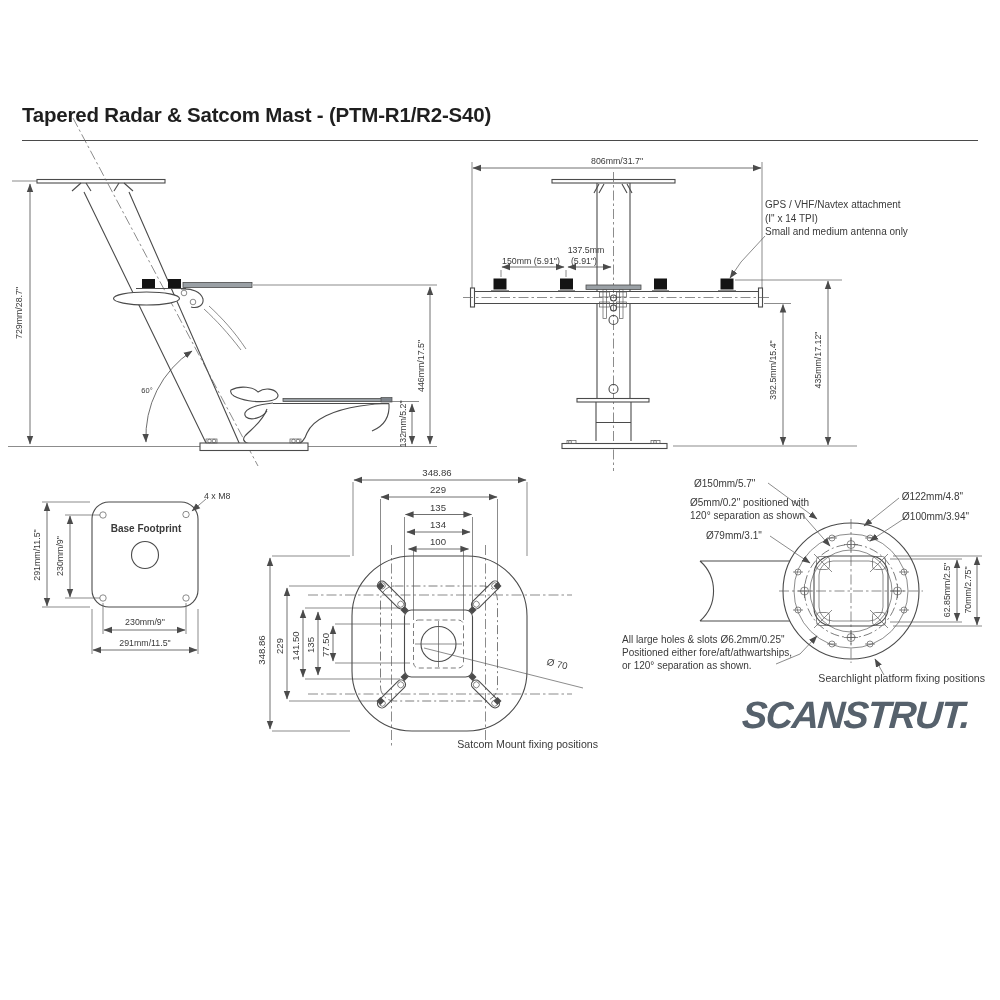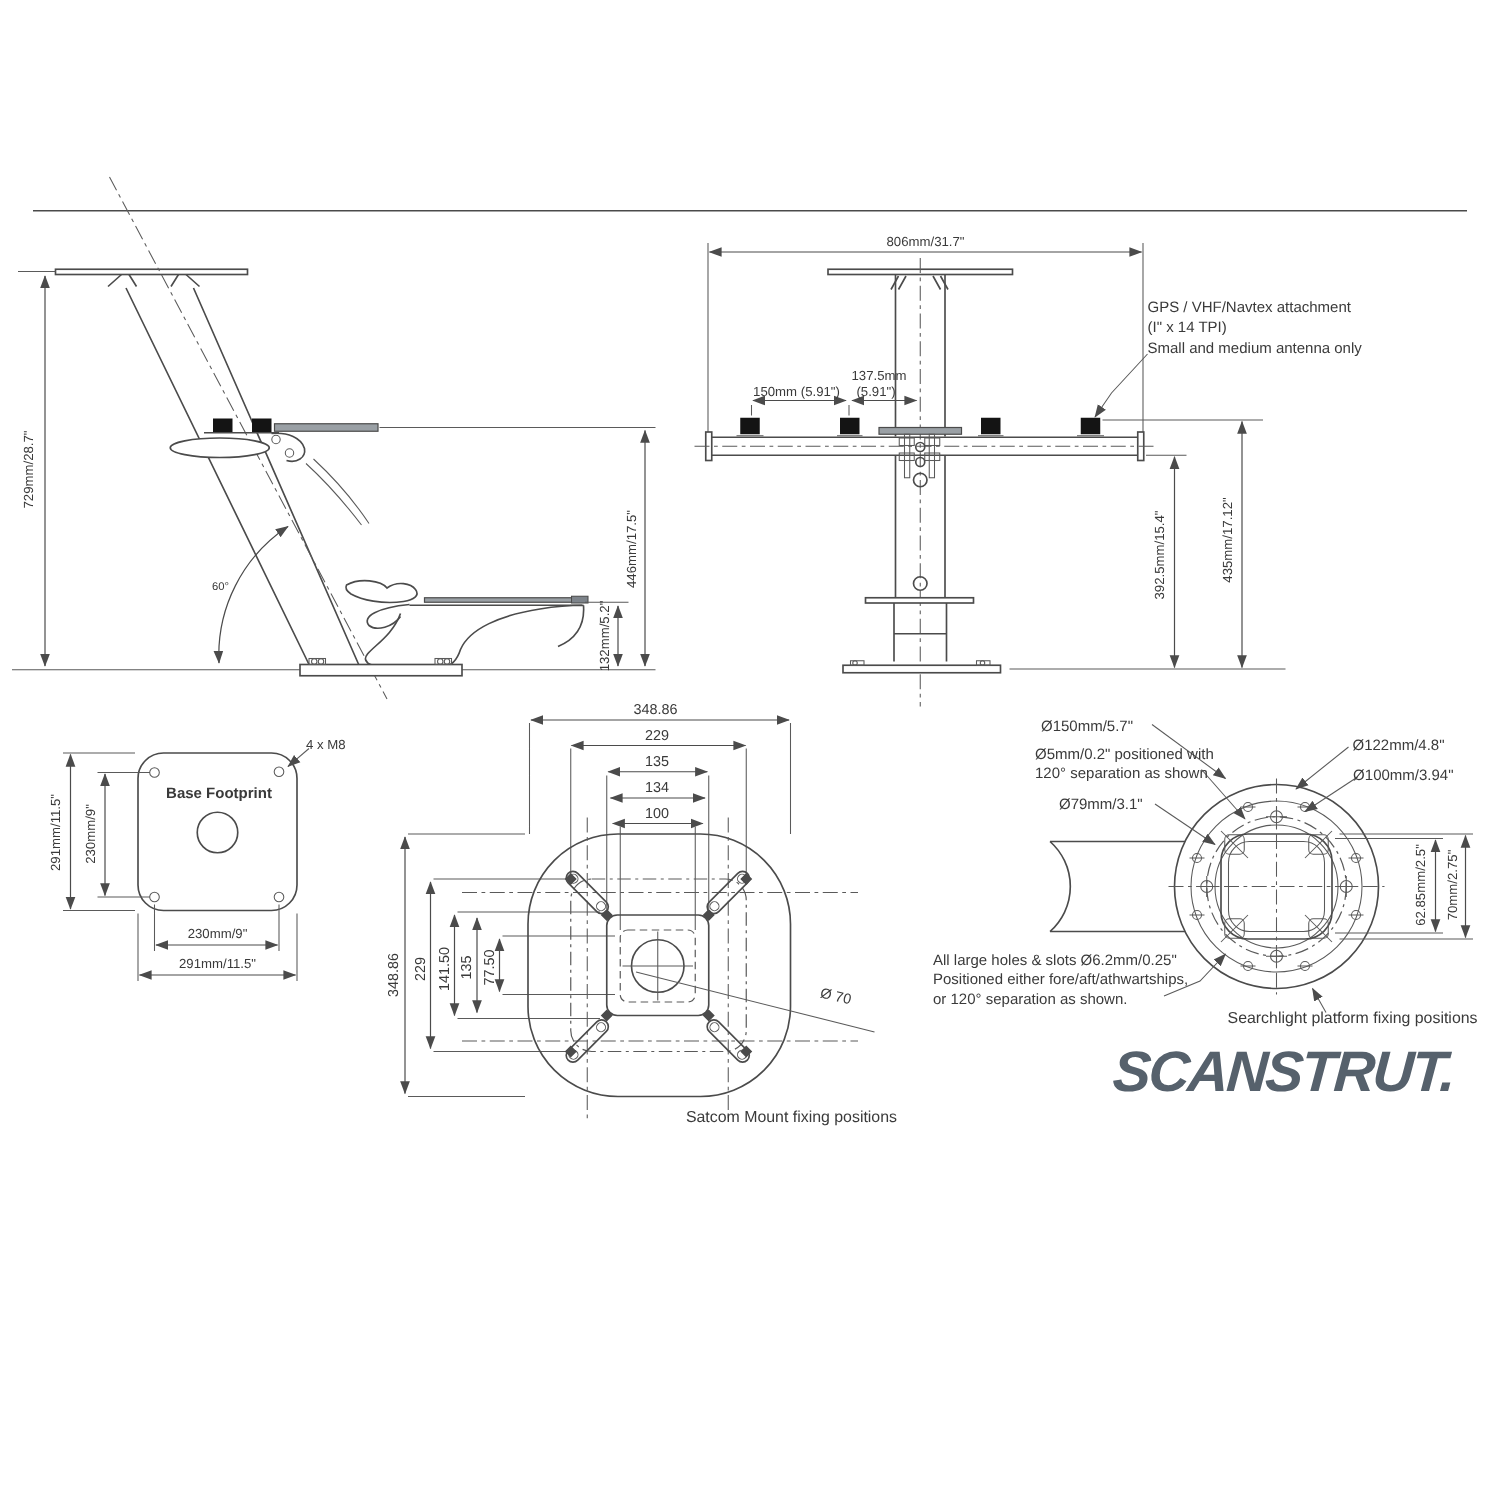--- a/index.html
+++ b/index.html
@@ -25,20 +25,21 @@
   .note{font-size:10px;}
   .cap{font-size:10.6px;}
   .ang{font-size:7.5px;}
   .logo{position:absolute;left:742px;top:694px;width:245px;font-size:38px;font-weight:bold;
         font-style:italic;color:#56616c;letter-spacing:-1.5px;transform:skewX(-4deg);}
 </style>
 </head>
 <body>
 
 <div class="sheet">
+  <h1 class="title">Tapered Radar &amp; Satcom Mast - (PTM-R1/R2-S40)</h1>
   <div class="rule"></div>
 
   <svg width="1000" height="1000" viewBox="0 0 1000 1000">
     <defs>
       <marker id="arw" viewBox="0 0 10 10" refX="9" refY="5" markerWidth="9" markerHeight="9" orient="auto-start-reverse" markerUnits="userSpaceOnUse">
         <path d="M0,1.4 L9.6,5 L0,8.6 z" fill="#4b4b4b"></path>
       </marker>
     </defs>
 
     <g>

